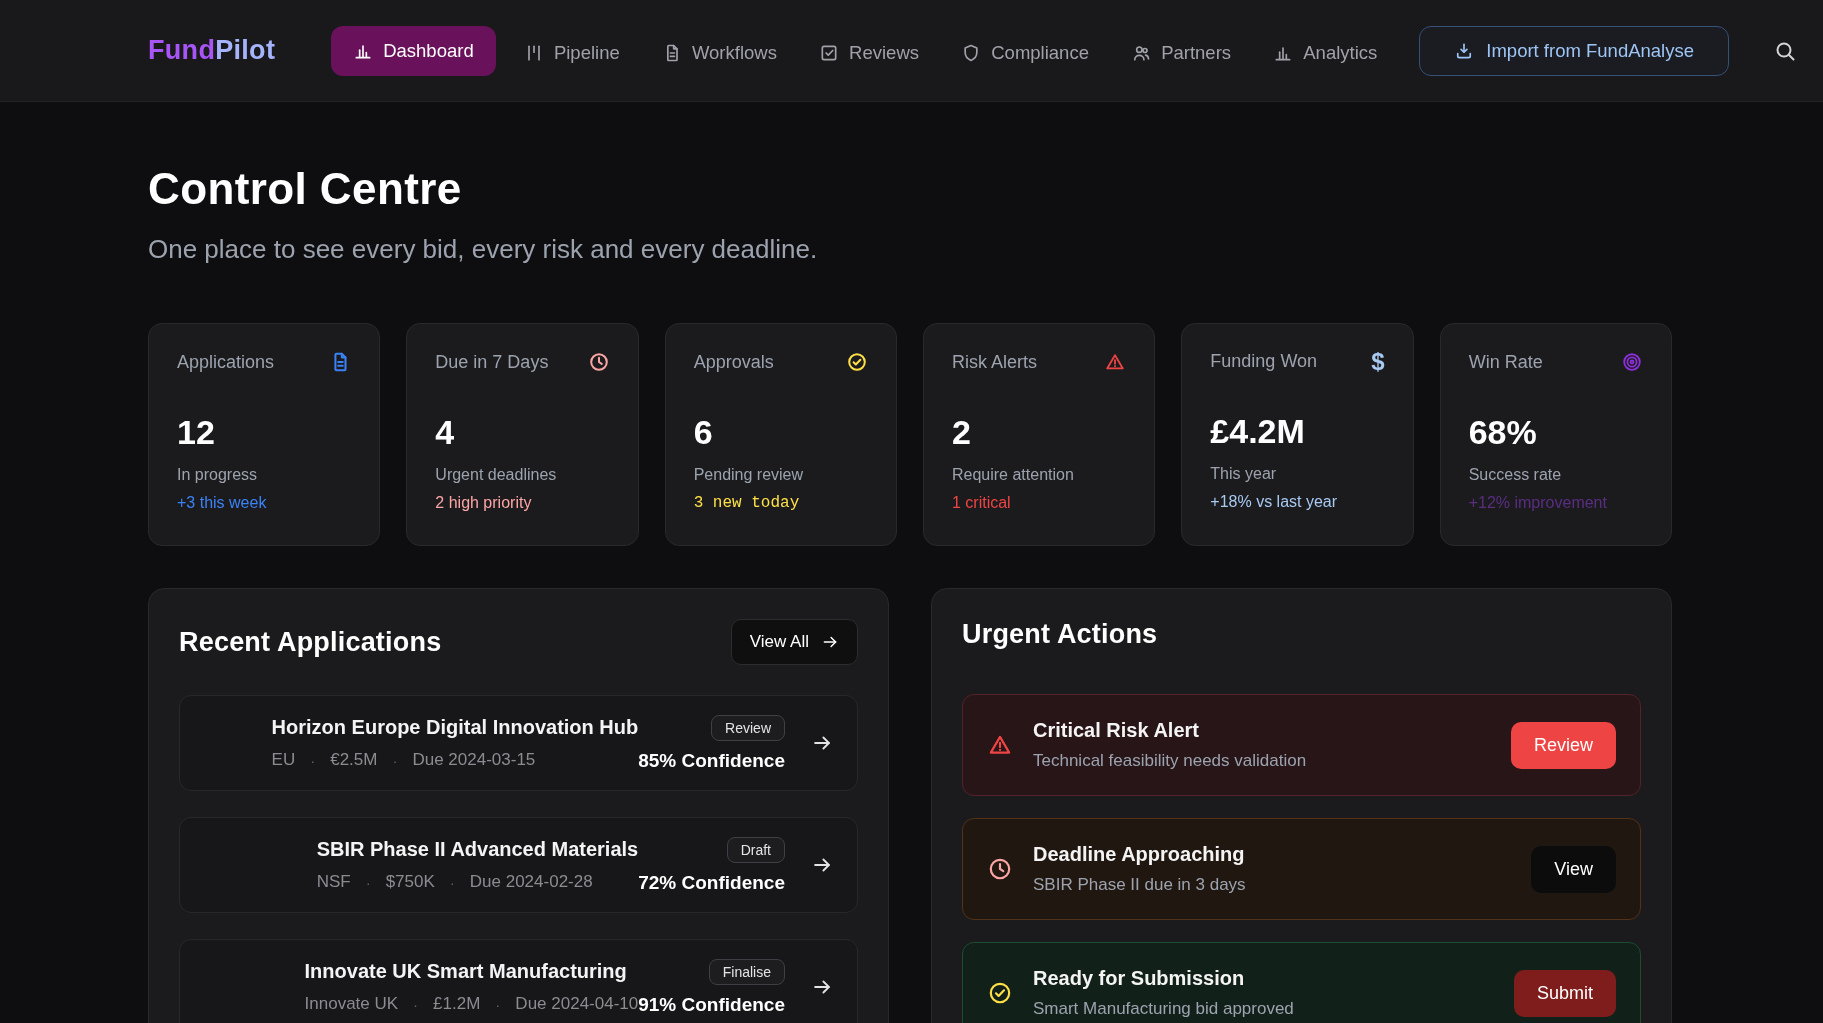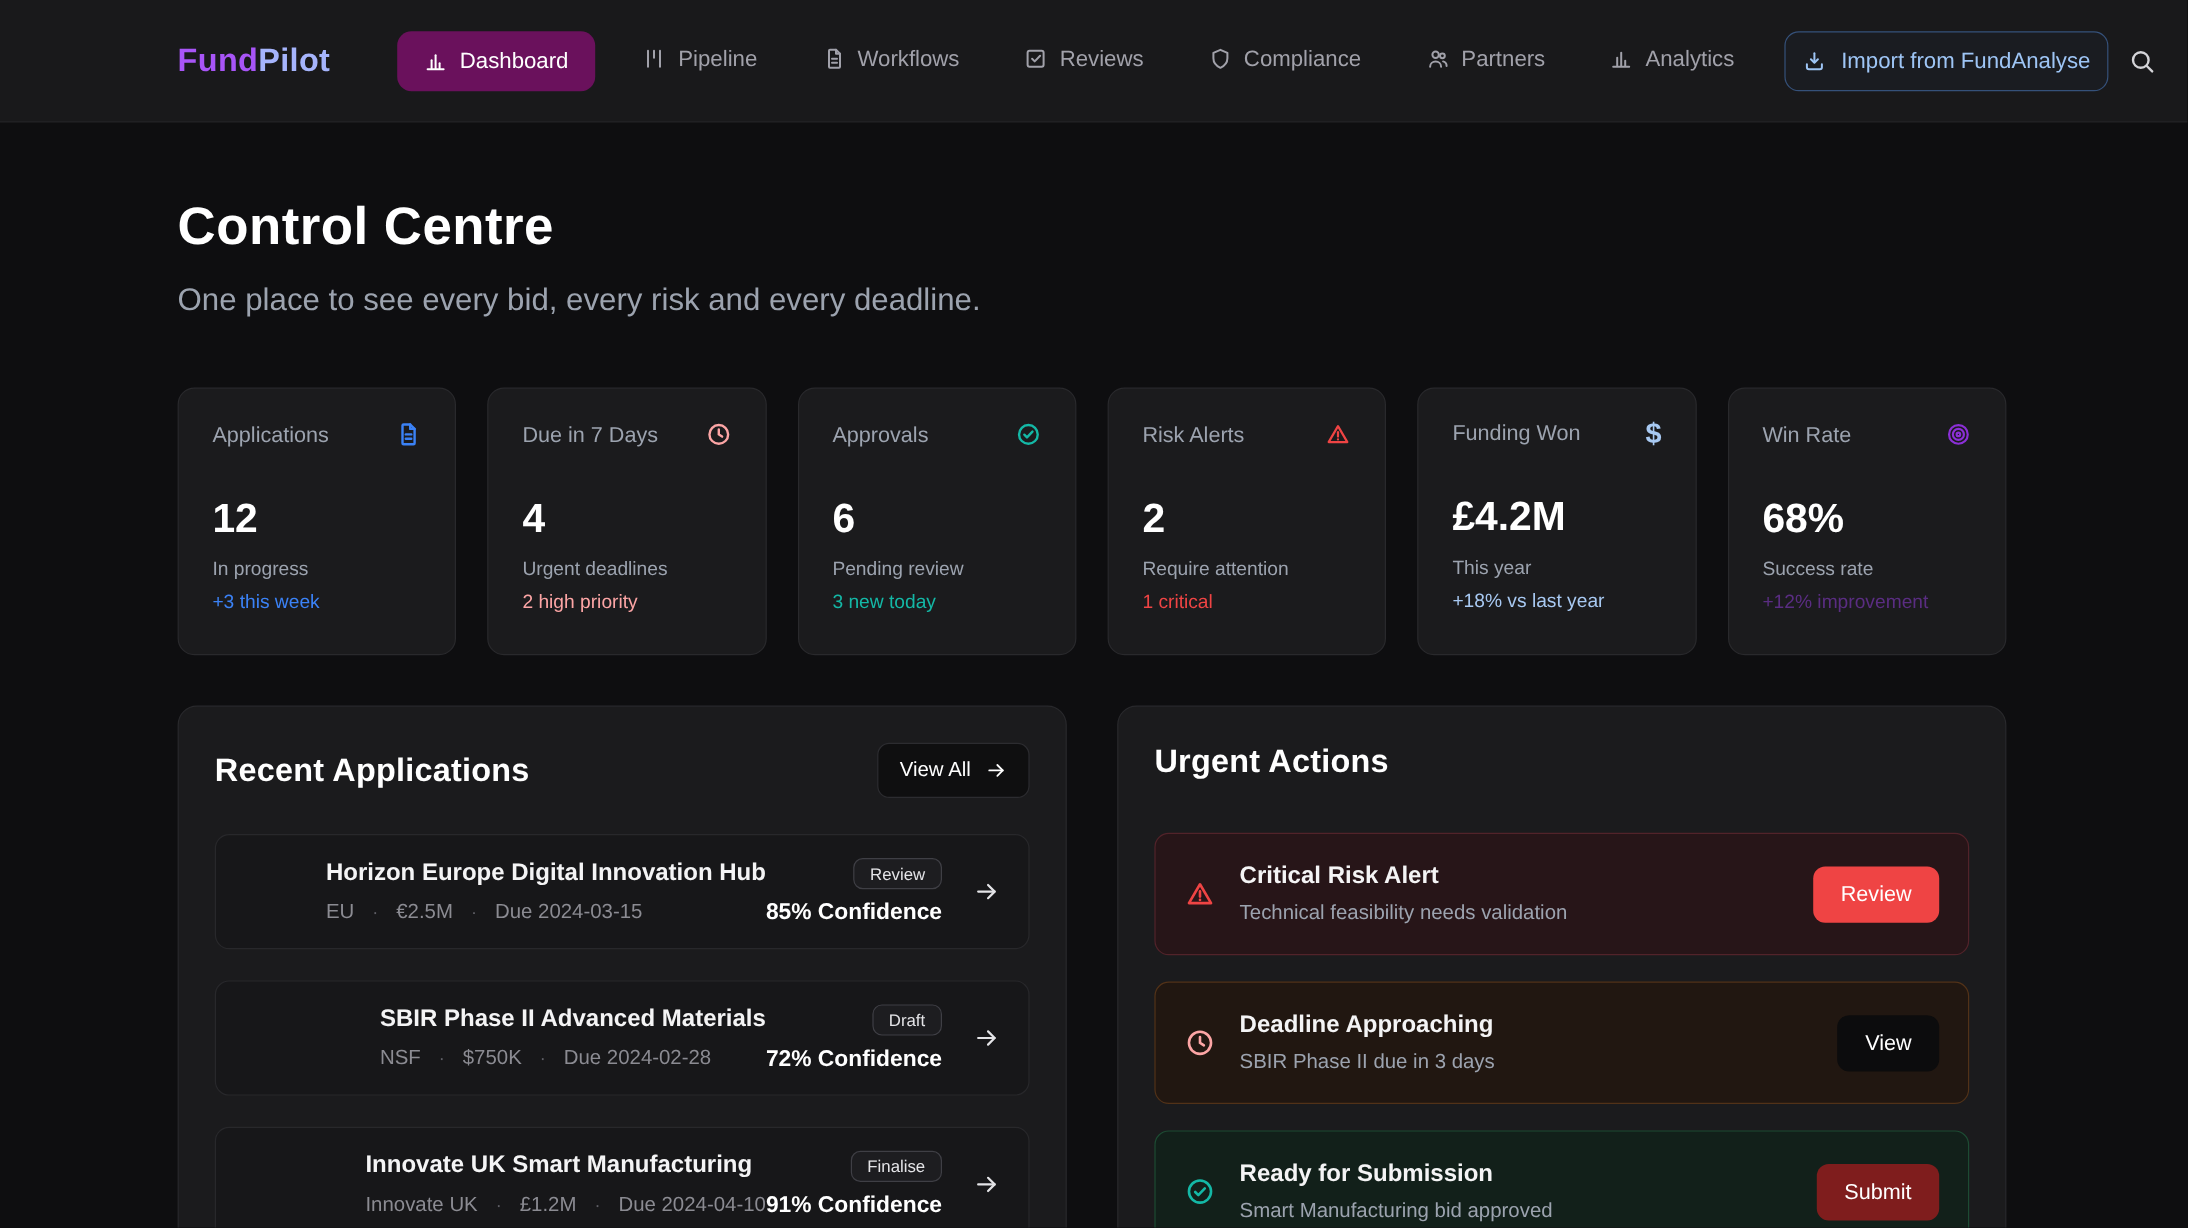--- a/index.html
+++ b/index.html
@@ -12,31 +12,31 @@
   svg { display:block; }
 
   
   .nav {
     height:102px; background:#19191b; border-bottom:1px solid #232326;
     display:flex; align-items:center; padding:0 26px 0 148px;
   }
   .brand { font-size:27px; font-weight:bold; letter-spacing:.3px; margin-right:56px; white-space:nowrap; }
   .brand .p1 { color:#a855f7; }
   .brand .p2 { color:#a5b4fc; }
-  .nav-items { flex:1; display:flex; align-items:flex-start; justify-content:space-between; margin-right:28px; }
+  .nav-items { flex:1; display:flex; align-items:flex-end; justify-content:space-between; margin-right:28px; }
   .nav-item {
     display:flex; align-items:center; gap:10px; color:#a1a1aa;
     font-size:18.5px; padding:12px 14px; border-radius:12px; cursor:pointer; white-space:nowrap;
   }
   .nav-item.active { background:#6a115c; color:#fff; padding:14px 22px; }
   .nav-item .nicon { width:20px; height:20px; }
   .import-btn {
     display:flex; align-items:center; gap:12px; color:#9ec5f5;
     border:1px solid #35517a; border-radius:12px; background:rgba(40,70,110,.08);
-    font-size:18.5px; padding:13px 14px; cursor:pointer; white-space:nowrap; margin-right:16px;
+    font-size:18.5px; padding:13px 34px; cursor:pointer; white-space:nowrap; margin-right:44px;
   }
   .search-btn { color:#d4d4d8; cursor:pointer; }
 
   
   .hero { padding:62px 151px 0 148px; }
   .hero h1 { font-size:44px; font-weight:bold; letter-spacing:.4px; }
   .hero p { margin-top:20px; font-size:26px; color:#9ca3af; }
 
   
   .stats {
@@ -45,21 +45,21 @@
   }
   .card {
     background:#1b1b1d; border:1px solid #29292c; border-radius:14px;
     padding:27px 28px; height:223px;
   }
   .card-head { display:flex; align-items:center; justify-content:space-between; }
   .card-label { font-size:18px; color:#9ca3af; }
   .card-value { margin-top:40px; font-size:34px; font-weight:bold; color:#fff; }
   .card-sub { margin-top:14px; font-size:16px; color:#9ca3af; }
   .card-delta { margin-top:10px; font-size:16px; }
-  .c-blue { color:#3b82f6; } .c-orange { color:#fca5a5; } .c-green { color:#14b8a6; }
+  .c-blue { color:#3b82f6; } .c-orange { color:#fca5a5; } .c-green { color:#fde047;font-family:Liberation Mono, monospace; }
   .c-red { color:#ef4444; } .c-lblue { color:#a8c9f2; } .c-purple { color:#8b2fd6; }
   .c-dpurple { color:#5a2d82; }
   .dollar { font-size:24px; font-weight:bold; line-height:20px; }
 
   
   .panels { margin:42px 151px 0 148px; display:grid; grid-template-columns:1fr 1fr; gap:42px; }
   .panel { background:#1b1b1d; border:1px solid #29292c; border-radius:16px; padding:30px; height:482px; }
   .panel-head { display:flex; align-items:center; justify-content:space-between; }
   .panel-title { font-size:27px; font-weight:bold; letter-spacing:.2px; }
   .viewall-btn {

